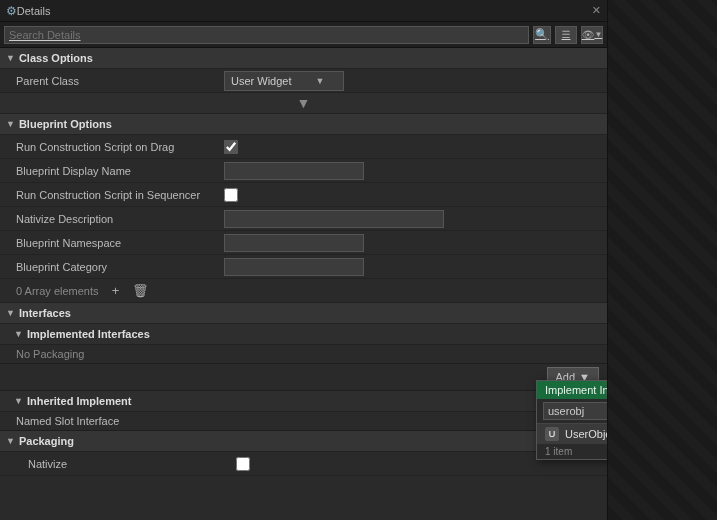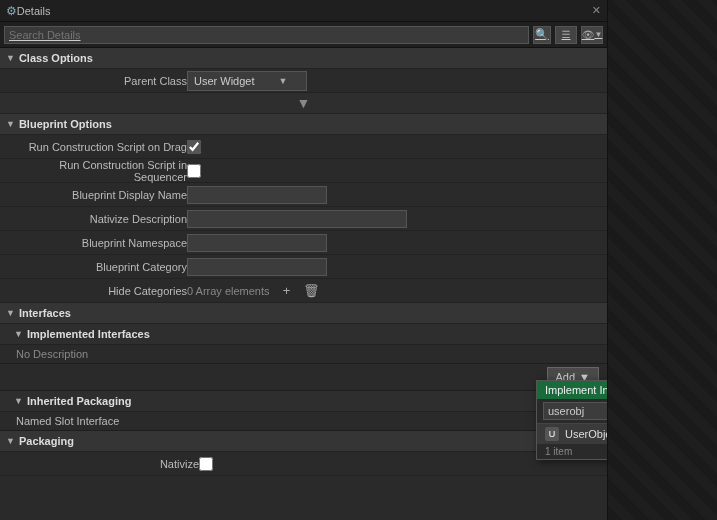--- a/index.html
+++ b/index.html
@@ -116,25 +116,24 @@
 
     
     .prop-row {
       display: flex;
       align-items: center;
       height: 24px;
       border-bottom: 1px solid #222;
       padding: 0 8px 0 16px;
     }
     .prop-label {
-      width: 171px;
+      width: 208px;
       color: #bbb;
       font-size: 11px;
       flex-shrink: 0;
-      text-align: right;
     }
     .prop-value {
       flex: 1;
       display: flex;
       align-items: center;
     }
     .text-input {
       background: #3c3c3c;
       border: 1px solid #555;
       color: #ccc;
@@ -362,56 +361,55 @@
     </div>
 
     <div class="prop-row">
       <span class="prop-label">Run Construction Script on Drag</span>
       <div class="prop-value">
         <input type="checkbox" class="checkbox" checked="" style="">
       </div>
     </div>
 
     <div class="prop-row">
+      <span class="prop-label">Blueprint Display Name</span>
+      <div class="prop-value">
+        <input type="text" class="text-input text-input-sm" style="">
+      </div>
+    </div>
+
+    <div class="prop-row">
       <span class="prop-label">Run Construction Script in Sequencer</span>
       <div class="prop-value">
         <input type="checkbox" class="checkbox" style="">
       </div>
     </div>
 
     <div class="prop-row">
-      <span class="prop-label">Blueprint Display Name</span>
+      <span class="prop-label">Nativize Description</span>
+      <div class="prop-value">
+        <input type="text" class="text-input text-input-md" style="">
+      </div>
+    </div>
+
+    <div class="prop-row">
+      <span class="prop-label">Blueprint Namespace</span>
       <div class="prop-value">
         <input type="text" class="text-input text-input-sm" style="">
       </div>
     </div>
 
     <div class="prop-row">
-      <span class="prop-label">Nativize Description</span>
-      <div class="prop-value">
-        <input type="text" class="text-input text-input-md" style="">
-      </div>
-    </div>
-
-    <div class="prop-row">
-      <span class="prop-label">Blueprint Namespace</span>
+      <span class="prop-label">Blueprint Category</span>
       <div class="prop-value">
         <input type="text" class="text-input text-input-sm" style="">
       </div>
     </div>
 
     <div class="prop-row">
-      <span class="prop-label">Blueprint Category</span>
-      <div class="prop-value">
-        <input type="text" class="text-input text-input-sm" style="">
-      </div>
-    </div>
-
-    <div class="prop-row">
-      <span class="prop-label">Hide Categories</span>
       <div class="prop-value">
         <div class="array-row">
           <span class="array-text">0 Array elements</span>
           <div class="icon-btn">
             <span>+</span>
           </div>
           <div class="icon-btn">
             <span>🗑</span>
           </div>
         </div>
@@ -422,33 +420,33 @@
       <span class="arrow">▼</span>
       <span>Interfaces</span>
     </div>
 
     <div class="section-header" style="background:#2e2e2e;padding-left:14px;">
       <span class="arrow">▼</span>
       <span>Implemented Interfaces</span>
     </div>
 
     <div class="interfaces-item">
-      <span>No Description</span>
+      <span>No Packaging</span>
     </div>
 
     <div class="add-btn-row">
       <button class="add-btn">
         <span>Add</span>
         <span>▼</span>
       </button>
     </div>
 
     <div class="section-header" style="background:#2e2e2e;padding-left:14px;">
       <span class="arrow">▼</span>
-      <span>Inherited Packaging</span>
+      <span>Inherited Implement</span>
     </div>
 
     <div class="interfaces-item-named">
       <span>Named Slot Interface</span>
     </div>
 
     <div class="section-header">
       <span class="arrow">▼</span>
       <span>Packaging</span>
     </div>

